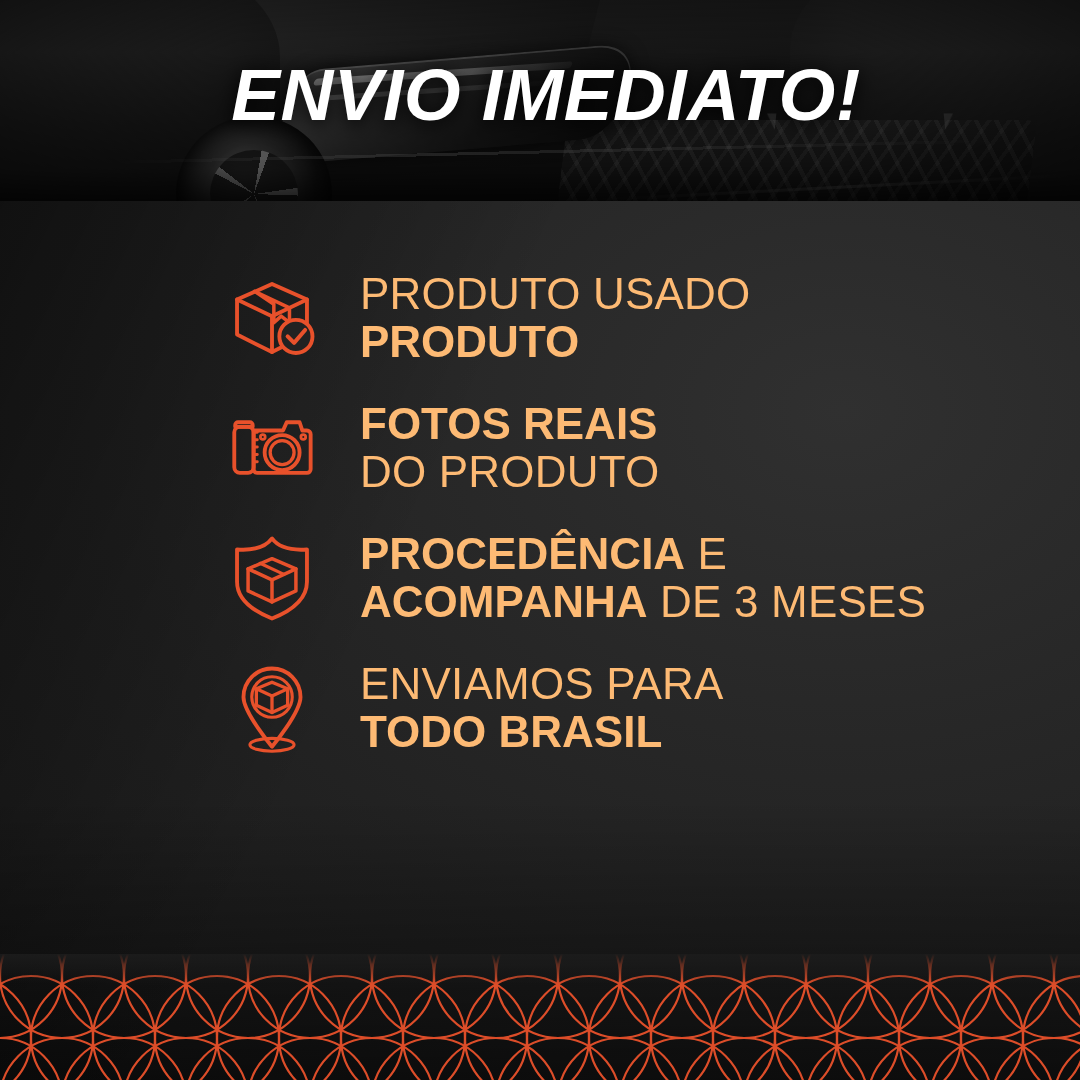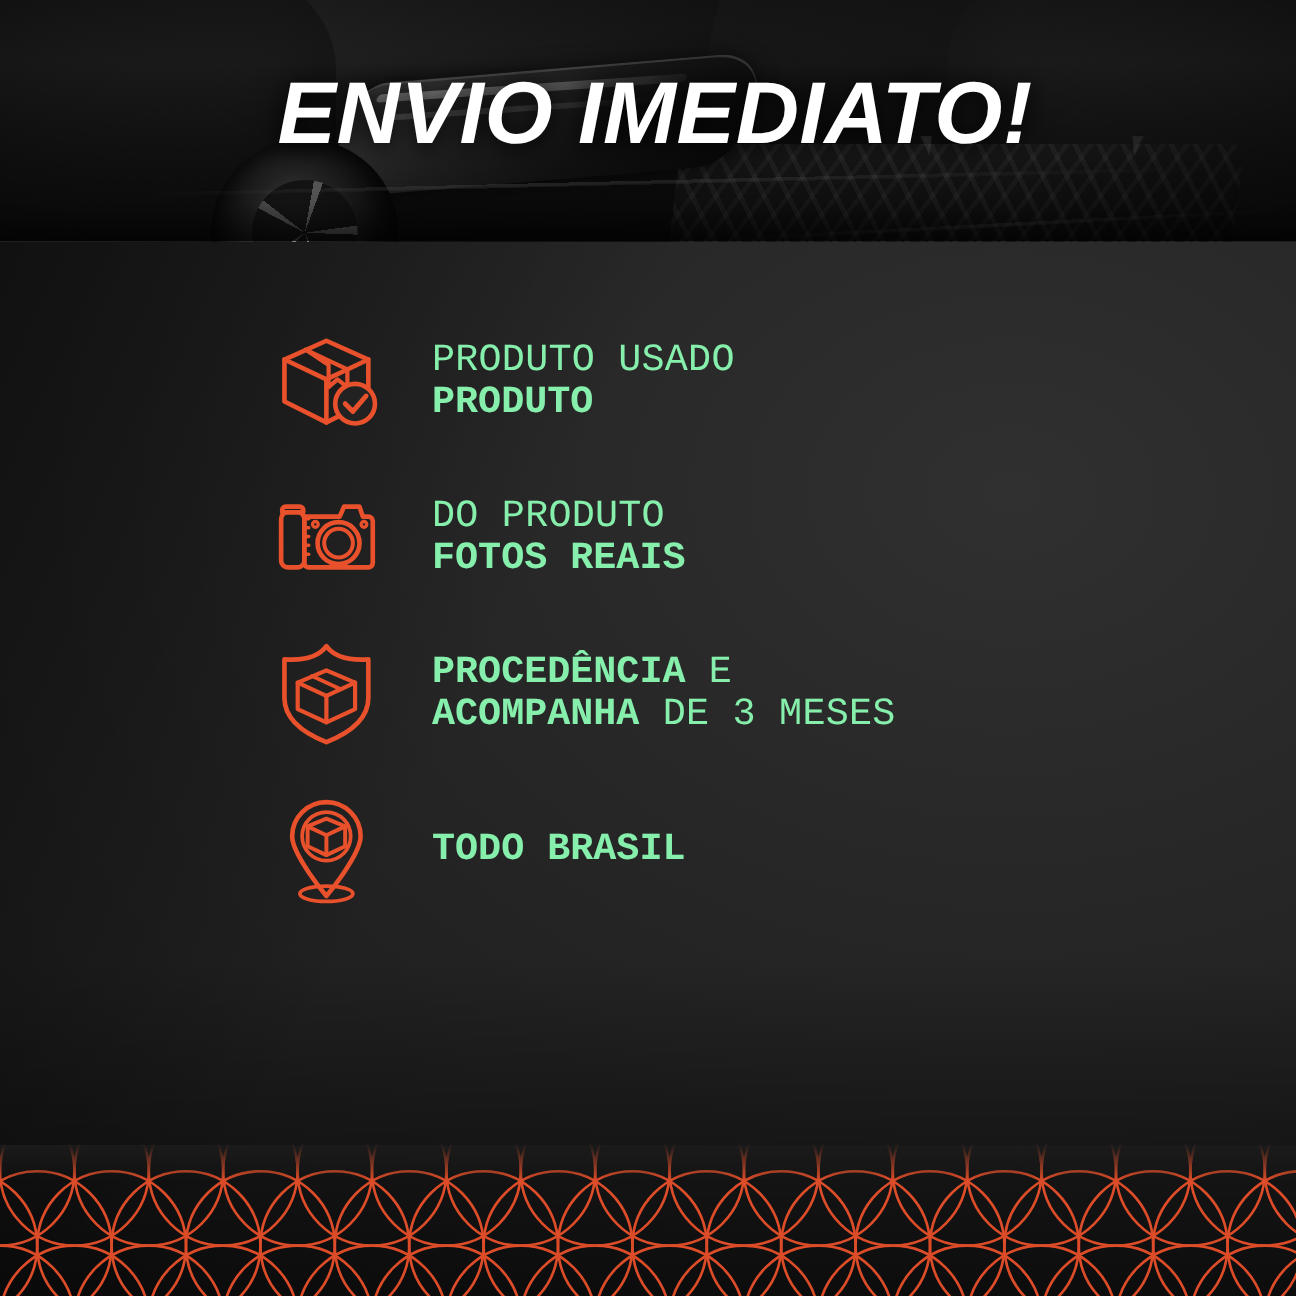--- a/index.html
+++ b/index.html
@@ -160,26 +160,25 @@
     height:130px;
     padding-left:226px;
   }
   .feature-icon {
     flex:0 0 92px;
     width:92px; height:92px;
     display:flex; align-items:center; justify-content:center;
   }
   .feature-icon svg { width:92px; height:92px; display:block; }
   .feature-text {
-    color:#86efac;
-    font-size:32px;
+    color:#fdba74;
+    font-size:44px;
     line-height:1.08;
     letter-spacing:.2px;
     white-space:nowrap;
-    font-family:Liberation Mono, monospace;
   }
   .feature-text .ln { display:block; }
   .lt { font-weight:400; }
   .bd { font-weight:bold; letter-spacing:0px; }
 
   
   .ornament {
     position:absolute; left:0; bottom:0;
     width:1080px; height:126px;
     overflow:hidden;
@@ -244,22 +243,22 @@
           <path d="M13 22 h13 a3 3 0 0 1 3 3 v2 h-19 v-2 a3 3 0 0 1 3 -3 z"></path>
           <path d="M30 33 H34 M30 41 H34 M30 49 H34 M30 57 H34 M30 65 H34" stroke-width="3.2"></path>
           <path d="M30 31 H62 L66 22 H80 L83 31 H88 a4 4 0 0 1 4 4 v38 a4 4 0 0 1 -4 4 H34 a4 4 0 0 1 -4 -4 Z"></path>
           <circle cx="61" cy="55" r="19"></circle>
           <circle cx="61" cy="55" r="13" stroke-width="3.6"></circle>
           <circle cx="84" cy="38" r="2.6" stroke-width="3"></circle>
           <circle cx="40" cy="38" r="2.6" stroke-width="3"></circle>
         </svg>
       </div>
       <div class="feature-text">
+        <span class="ln"><span class="bd">FOTOS REAIS</span></span>
         <span class="ln"><span class="lt">DO PRODUTO</span></span>
-        <span class="ln"><span class="bd">FOTOS REAIS</span></span>
       </div>
     </div>
 
     <div class="feature">
       <div class="feature-icon">
         <svg viewBox="0 0 100 100" fill="none" stroke="#e8512b" stroke-width="4.2" stroke-linecap="round" stroke-linejoin="round">
           <path d="M50 7 C42 18 26 20 12 19 L12 54 C12 74 30 86 50 94 C70 86 88 74 88 54 L88 19 C74 20 58 18 50 7 Z"></path>
           <path d="M24 40 L50 29 L76 40 L76 64 L50 76 L24 64 Z" stroke-width="3.8"></path>
           <path d="M24 40 L50 52 L76 40" stroke-width="3.8"></path>
           <path d="M50 52 L50 76" stroke-width="3.8"></path>
@@ -278,20 +277,21 @@
         <svg viewBox="0 0 100 100" fill="none" stroke="#e8512b" stroke-width="4.2" stroke-linecap="round" stroke-linejoin="round">
           <path d="M50 92 C50 92 19 55 19 38 A31 31 0 0 1 81 38 C81 55 50 92 50 92 Z"></path>
           <circle cx="50" cy="38" r="22" stroke-width="3.4"></circle>
           <path d="M33 29 L50 22 L67 29 L67 47 L50 55 L33 47 Z" stroke-width="3.6"></path>
           <path d="M33 29 L50 37 L67 29" stroke-width="3.6"></path>
           <path d="M50 37 L50 55" stroke-width="3.6"></path>
           <ellipse cx="50" cy="90" rx="24" ry="7" stroke-width="3.4"></ellipse>
         </svg>
       </div>
       <div class="feature-text">
+        <span class="ln"><span class="lt">ENVIAMOS PARA</span></span>
         <span class="ln"><span class="bd">TODO BRASIL</span></span>
       </div>
     </div>
 
   </div>
 
   <div class="ornament">
     <svg viewBox="0 0 1080 126" preserveAspectRatio="none" aria-hidden="true">
       <g id="orn" fill="none" stroke="#e8512b" stroke-width="2.2" opacity="0.95">
           <circle cx="-62" cy="22" r="62"></circle>

